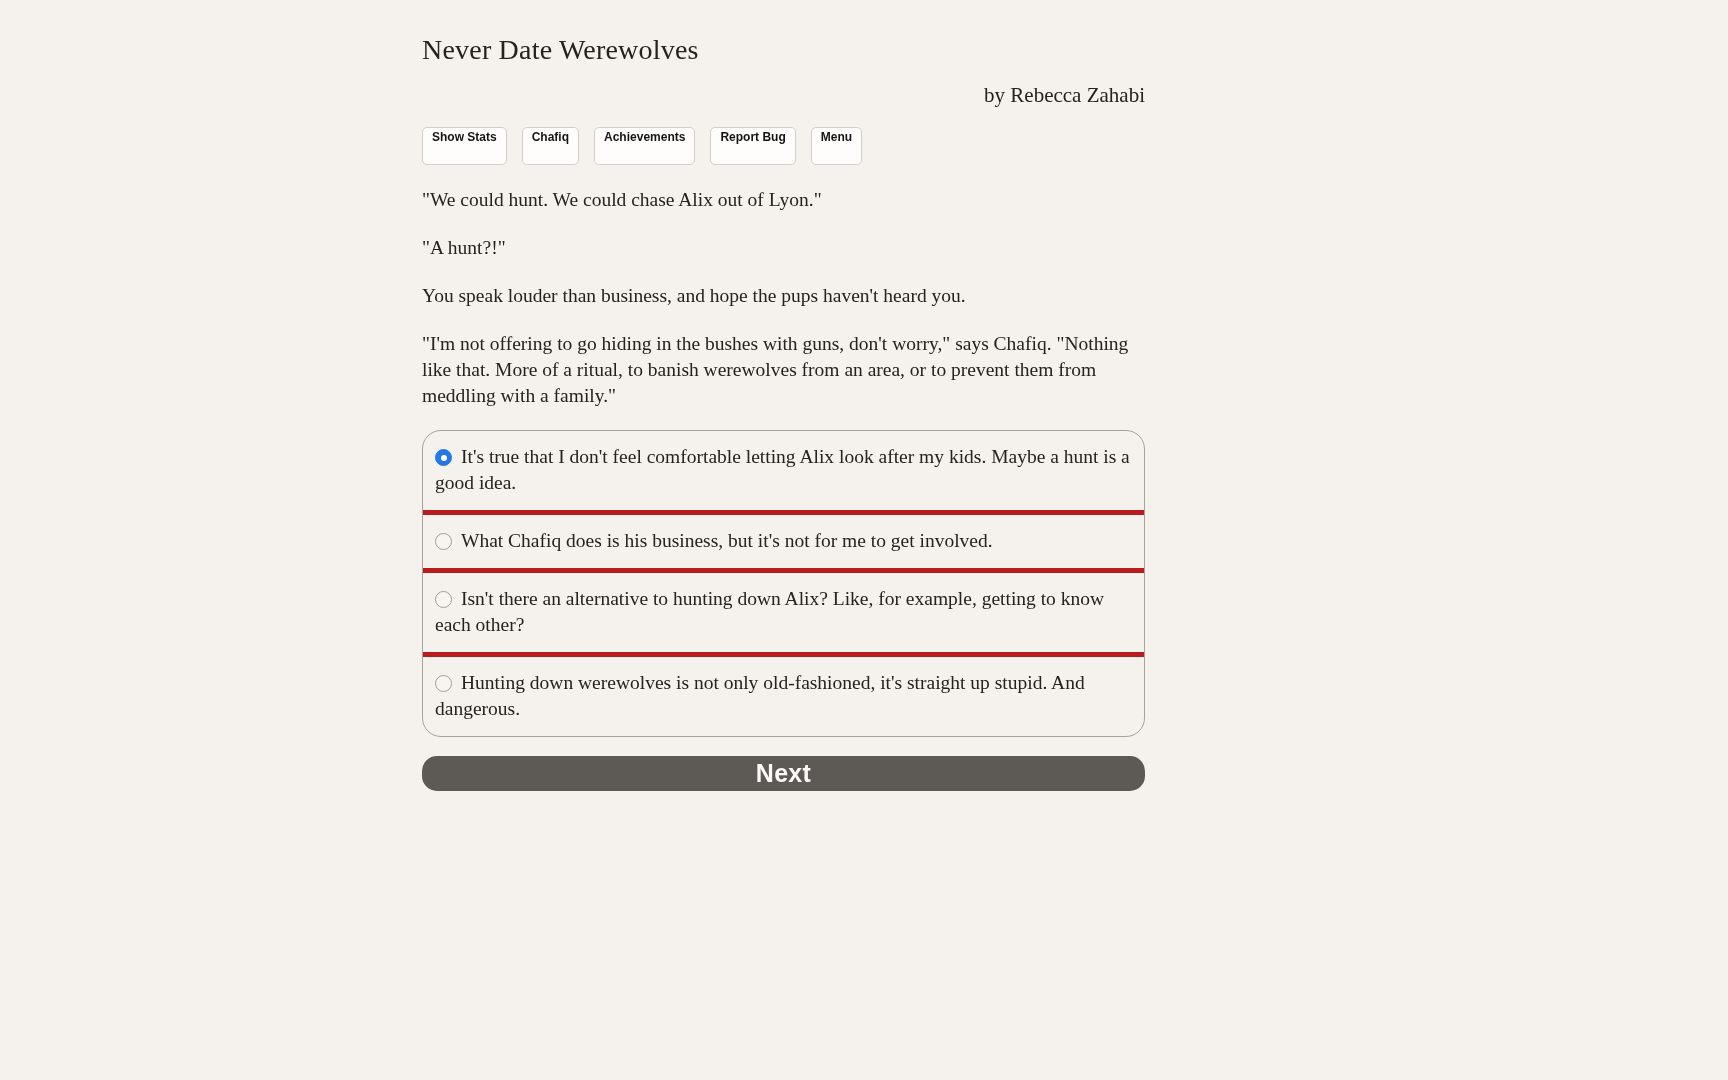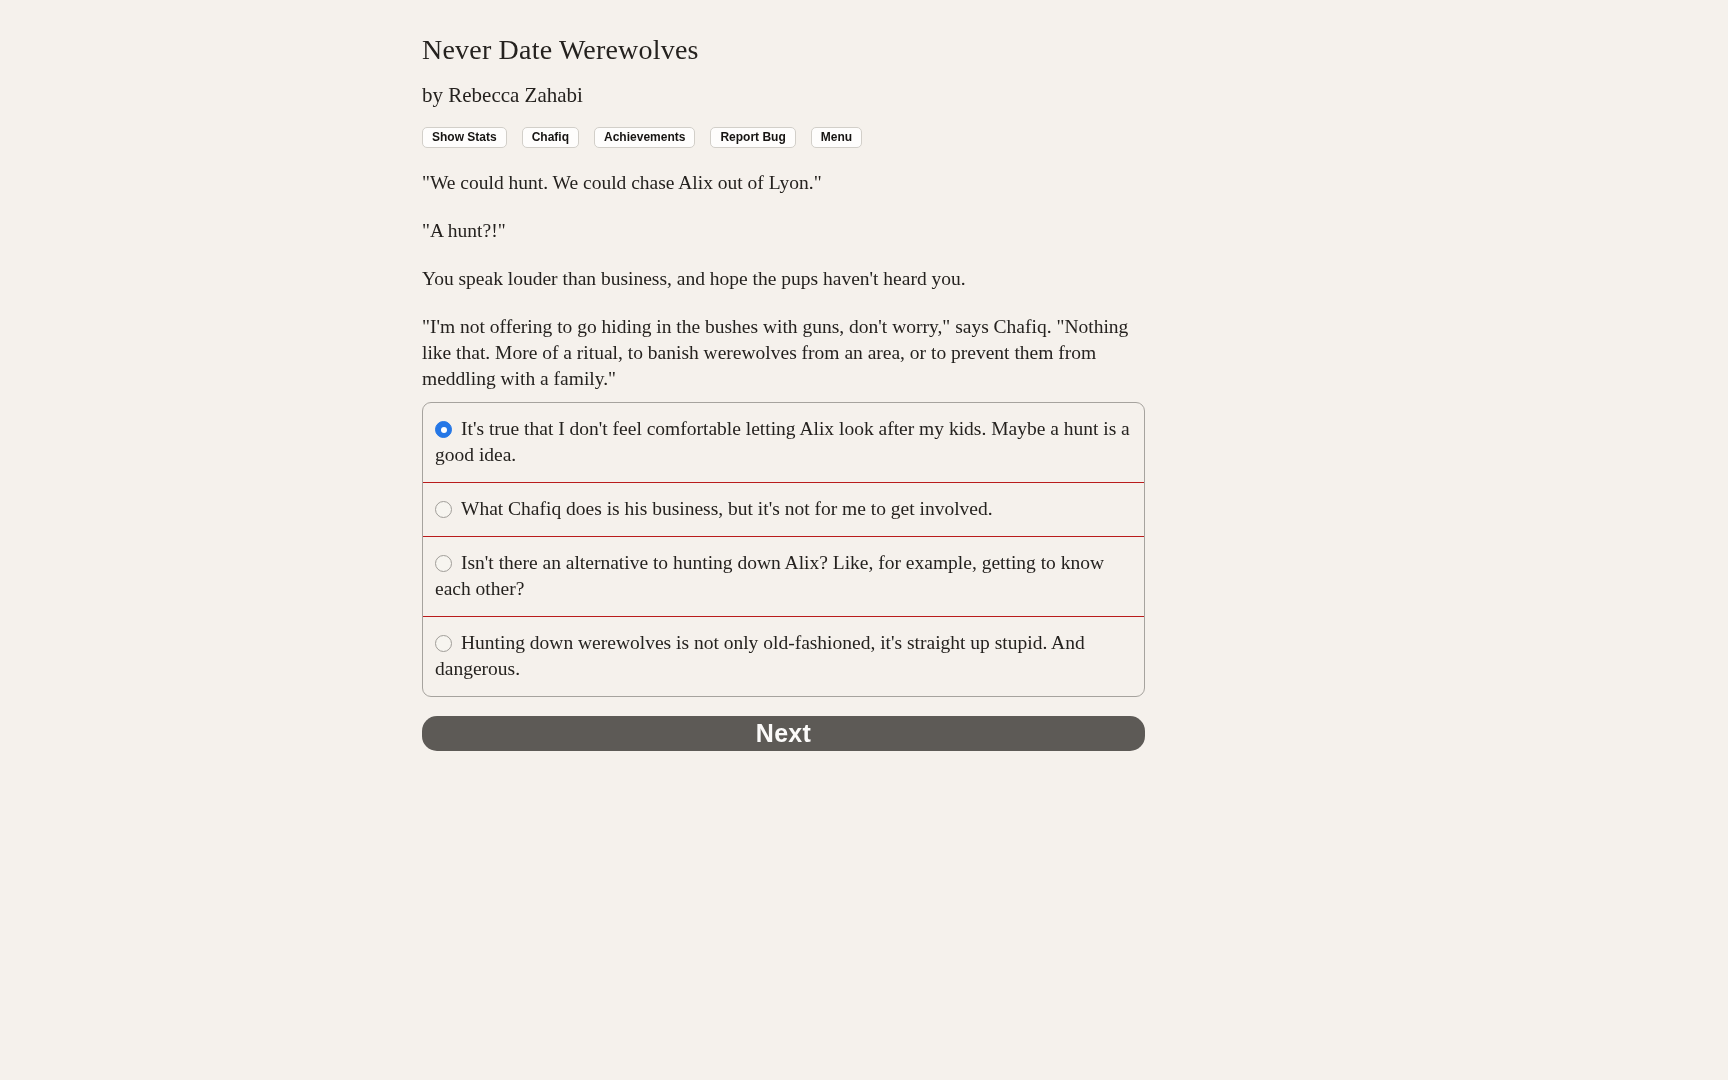--- a/index.html
+++ b/index.html
@@ -22,60 +22,61 @@
     margin: 22px 0 0 0;
     font-size: 28px;
     font-weight: 500;
     line-height: 32px;
     letter-spacing: 0.2px;
   }
   .author {
     margin-top: 16px;
     font-size: 21px;
     line-height: 26px;
+    text-align: right;
   }
   .toolbar {
     margin-top: 19px;
     display: flex;
     gap: 15px;
     align-items: center;
   }
   .toolbar button {
     font-family: "Liberation Sans", sans-serif;
     font-size: 12px;
     font-weight: 600;
     color: #161412;
     background: #fefdfc;
     border: 1px solid #d2cfc9;
     border-radius: 5px;
-    padding: 2px 9px 3px 9px;
+    padding: 2px 9px 20px 9px;
     line-height: 14px;
     cursor: pointer;
   }
   .story { margin-top: 1px; }
   .story p {
     margin: 22px 0 0 0;
     font-size: 19.5px;
     line-height: 26px;
   }
   .choice-box {
-    margin-top: 10px;
+    margin-top: 21px;
     border: 1px solid #a6a39e;
-    border-radius: 9px;
+    border-radius: 19px;
     background: #f5f1ec;
     overflow: hidden;
   }
   .choice {
     display: block;
     padding: 13px 12px 14px 12px;
     font-size: 19.5px;
     line-height: 26px;
     cursor: pointer;
   }
-  .choice + .choice { border-top: 1px solid #b91c1c; }
+  .choice + .choice { border-top: 5px solid #b91c1c; }
   .radio {
     display: inline-block;
     width: 17px;
     height: 17px;
     border-radius: 50%;
     background: #f7f5f0;
     border: 1px solid #a09d98;
     vertical-align: -3px;
     margin-right: 9px;
     position: relative;

